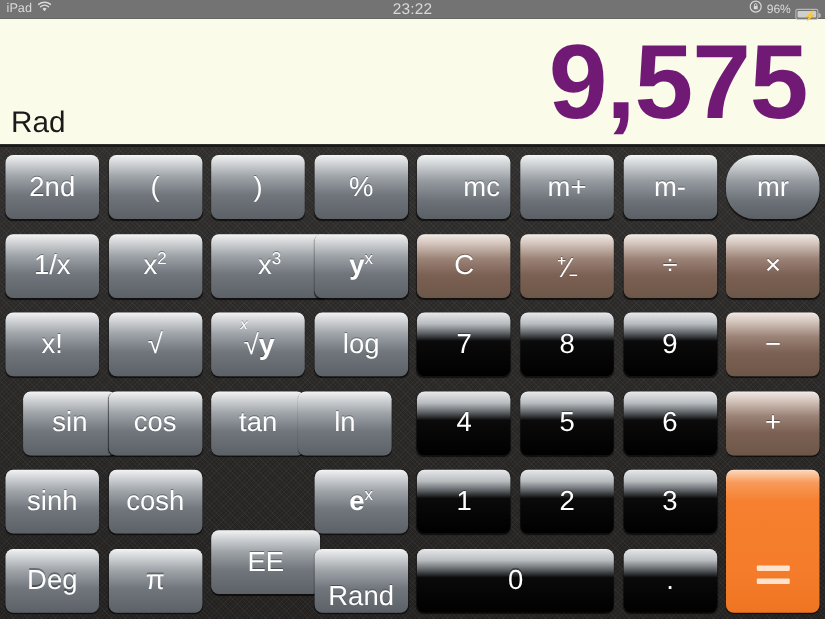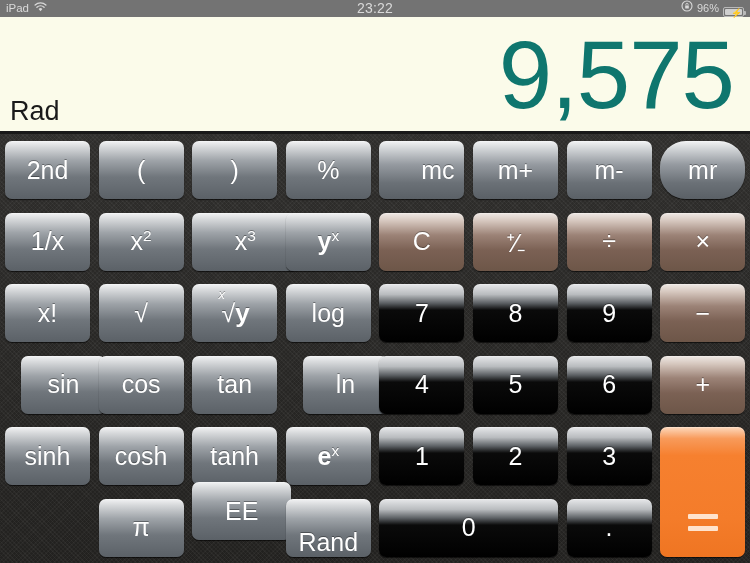--- a/index.html
+++ b/index.html
@@ -92,22 +92,22 @@
     background: #fbfbea;
     border-bottom: 3px solid #191919;
     overflow: hidden;
   }
   .display-value {
     position: absolute;
     right: 16px;
     top: 2px;
     font-size: 96px;
     line-height: 112px;
-    color: #0f766e;
-    font-weight: 400;
+    color: #701a75;
+    font-weight: 700;
     letter-spacing: -1px;
     white-space: nowrap;
   }
   .display-mode {
     position: absolute;
     left: 10px;
     bottom: 5px;
     font-size: 27px;
     line-height: 30px;
     color: #1a1a1a;
@@ -326,62 +326,62 @@
       </div>
       <div class="key fn" style="left: 5px; top: 221.5px; width: 85px; height: 58px; margin-left: 16px;">
         <span class="lbl">sin</span>
       </div>
       <div class="key fn" style="left: 98.6px; top: 221.5px; width: 85px; height: 58px;">
         <span class="lbl">cos</span>
       </div>
       <div class="key fn" style="left: 192.2px; top: 221.5px; width: 85px; height: 58px;">
         <span class="lbl">tan</span>
       </div>
-      <div class="key fn" style="left: 303px; top: 221.5px; width: 85px; height: 58px;">
+      <div class="key fn" style="left: 271px; top: 221.5px; width: 85px; height: 58px;">
         <span class="lbl">ln</span>
       </div>
       <div class="key num" style="left: 379.4px; top: 221.5px; width: 85px; height: 58px;">
         <span class="lbl">4</span>
       </div>
       <div class="key num" style="left: 473px; top: 221.5px; width: 85px; height: 58px;">
         <span class="lbl">5</span>
       </div>
       <div class="key num" style="left: 566.6px; top: 221.5px; width: 85px; height: 58px;">
         <span class="lbl">6</span>
       </div>
       <div class="key op" style="left: 660.2px; top: 221.5px; width: 85px; height: 58px;">
         <span class="lbl">+</span>
       </div>
       <div class="key fn" style="left: 5px; top: 293px; width: 85px; height: 58px;">
         <span class="lbl">sinh</span>
       </div>
       <div class="key fn" style="left: 98.6px; top: 293px; width: 85px; height: 58px;">
         <span class="lbl">cosh</span>
-      </div>
-      <div class="key fn" style="left: 192.2px; top: 293px; width: 85px; height: 58px;">
-        <span class="lbl">tanh</span>
       </div>
       <div class="key fn" style="left: 285.8px; top: 293px; width: 85px; height: 58px;">
         <span class="lbl"><b>e</b><span class="sup">x</span></span>
       </div>
       <div class="key num" style="left: 379.4px; top: 293px; width: 85px; height: 58px;">
         <span class="lbl">1</span>
       </div>
       <div class="key num" style="left: 473px; top: 293px; width: 85px; height: 58px;">
         <span class="lbl">2</span>
       </div>
       <div class="key num" style="left: 566.6px; top: 293px; width: 85px; height: 58px;">
         <span class="lbl">3</span>
       </div>
       <div class="key eq" style="left: 660.2px; top: 293px; width: 85px; height: 129.5px;">
         <span class="eq-glyph">
           <i></i>
           <i></i>
         </span>
       </div>
+      <div class="key fn" style="left: 5px; top: 364.5px; width: 85px; height: 58px;">
+        <span class="lbl">Deg</span>
+      </div>
       <div class="key fn" style="left: 98.6px; top: 364.5px; width: 85px; height: 58px;">
         <span class="lbl">π</span>
       </div>
       <div class="key fn" style="left: 192.2px; top: 348px; width: 99px; height: 58px;">
         <span class="lbl">EE</span>
       </div>
       <div class="key fn" style="left: 285.8px; top: 364.5px; width: 85px; height: 58px; align-items: flex-end;">
         <span class="lbl">Rand</span>
       </div>
       <div class="key num" style="left: 379.4px; top: 364.5px; width: 178.6px; height: 58px;">

